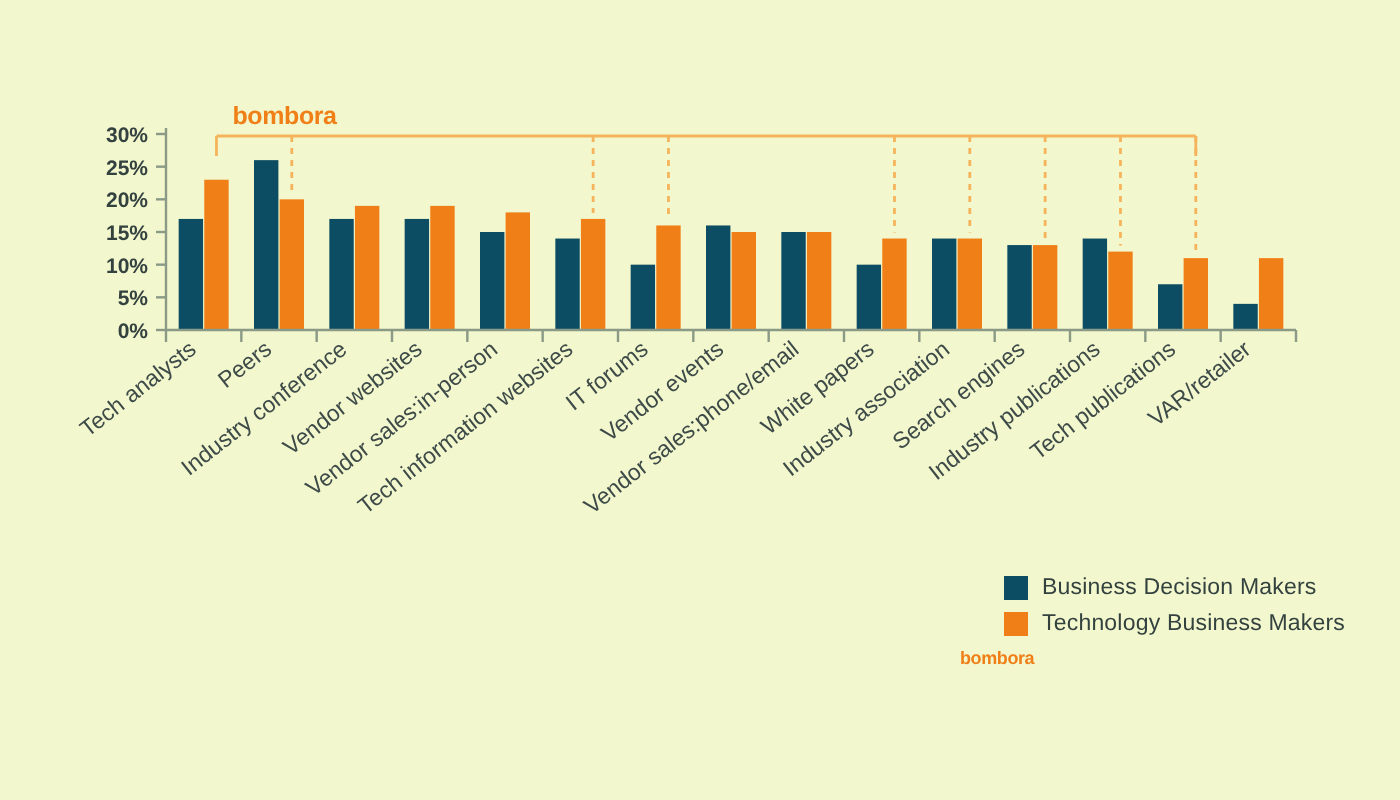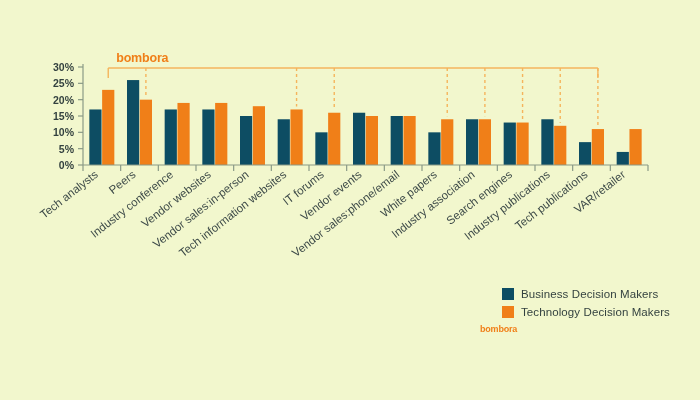--- a/index.html
+++ b/index.html
@@ -169,20 +169,20 @@
       </g>
   </svg>
 
   <div id="legend">
     <div class="legend-row">
       <span class="legend-swatch" style="background: rgb(13, 77, 99);"></span>
       <span class="legend-label">Business Decision Makers</span>
     </div>
     <div class="legend-row">
       <span class="legend-swatch" style="background: rgb(240, 127, 24);"></span>
-      <span class="legend-label">Technology Decision Makers</span>
+      <span class="legend-label">Technology Business Makers</span>
     </div>
     <div class="legend-row">
       <span class="legend-mark">bombora</span>
     </div>
   </div>
 
 </div>
 
 </body></html>

